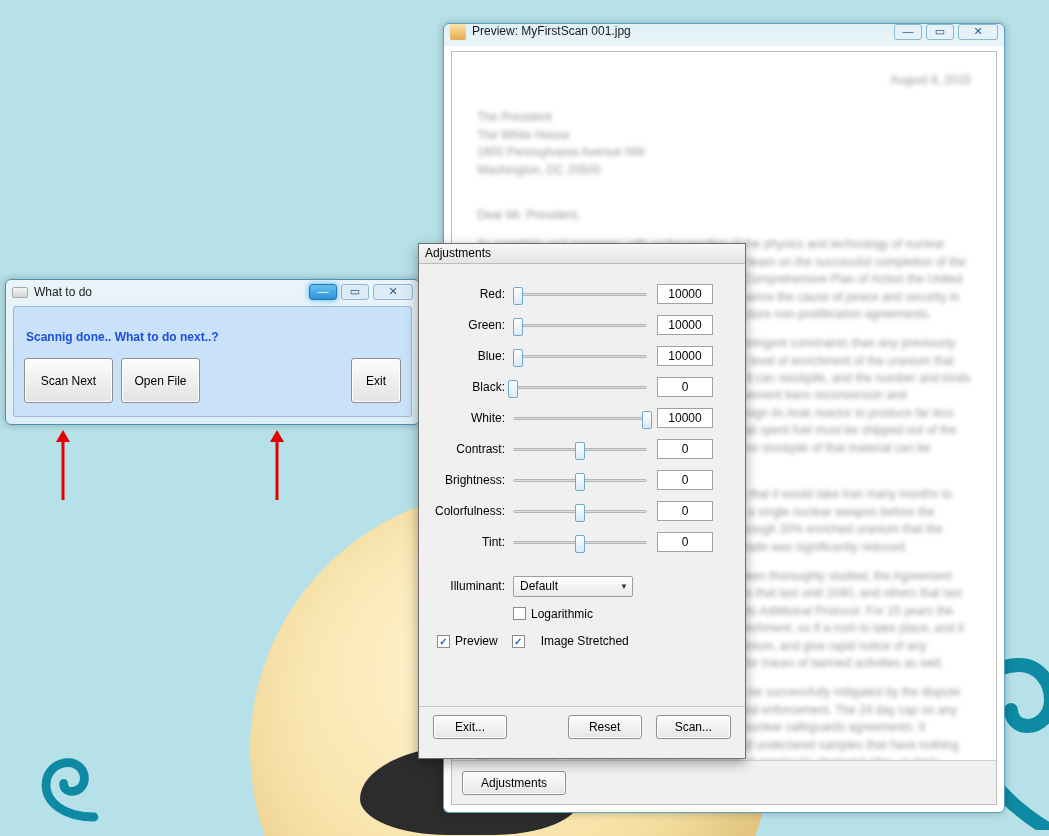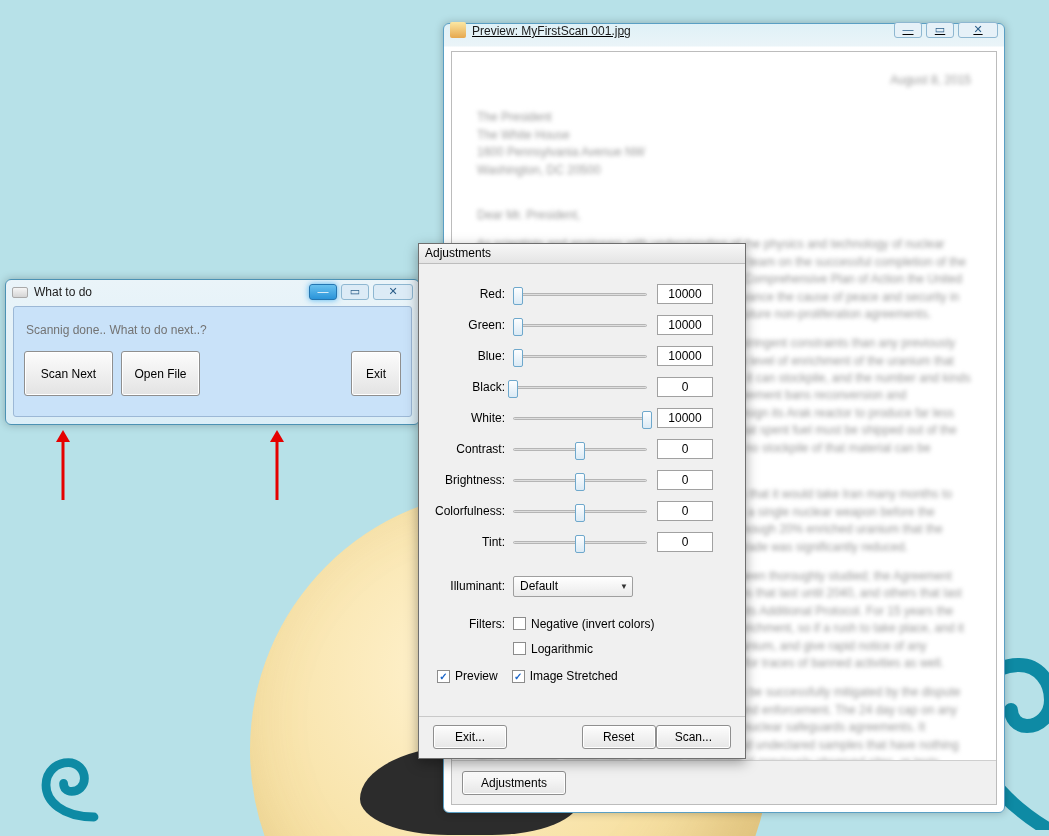--- a/index.html
+++ b/index.html
@@ -13,21 +13,21 @@
   .swirl2 { position:absolute; right:-10px; top:630px; width:120px; height:200px; z-index:0; }
   .swirl1 svg, .swirl2 svg { width:100%; height:100%; }
   .blob { position:absolute; left:360px; top:745px; width:220px; height:90px; background:#2c2c2c;
           border-radius: 50% 50% 40% 40% / 60% 60% 40% 40%; z-index:0; }
 
   
   .win-preview { position:absolute; left:443px; top:23px; width:562px; height:790px;
                  background:linear-gradient(180deg,#dff1f7,#eaf4f8 22px,#ffffff 23px);
                  border:1px solid #5a9fc4; border-radius:6px;
                  box-shadow: 0 0 8px rgba(0,0,0,0.25); z-index:2; }
-  .win-preview .titlebar { height:26px; display:flex; align-items:flex-end; padding:14px 6px;text-decoration:underline; }
+  .win-preview .titlebar { height:26px; display:flex; align-items:flex-start; padding:0 6px; }
   .win-preview .title-icon { width:16px; height:16px; margin-right:6px;
                              background:linear-gradient(#fbe7a3,#e6a84e); border-radius:2px; }
   .win-preview .title-text { color:#1b1b1b; flex:1; white-space:nowrap; overflow:hidden; }
   .winbtns { display:flex; gap:4px; }
   .winbtn { width:28px; height:16px; border:1px solid #8eb7d1; background:#e6f1f8;
             border-radius:3px; line-height:13px; text-align:center; font-size:11px;
             color:#2a5d88; cursor:pointer; }
   .winbtn.close { width:40px; }
 
   .preview-client { position:absolute; left:7px; top:27px; right:7px; bottom:7px;
@@ -69,21 +69,21 @@
             border-radius:2px; display:flex; align-items:center; justify-content:space-between;
             padding:0 4px 0 6px; }
   .select .tri { font-size:8px; color:#333; }
   .chkrow { display:flex; align-items:center; height:25px; }
   .chkrow .lbl { width:94px; text-align:right; padding-right:8px; }
   .chk { width:13px; height:13px; border:1px solid #8c8c8c; background:#fff;
          margin-right:5px; display:inline-flex; align-items:center; justify-content:center;
          font-size:10px; color:#1863c7; cursor:pointer; }
   .chk.checked::after { content:"✓"; font-weight:bold; }
   .bottom-chks { display:flex; gap:14px; padding:8px 0 0 18px; }
-  .dlg-adj .btnbar { position:absolute; left:0; right:0; bottom:2px; height:40px;
+  .dlg-adj .btnbar { position:absolute; left:0; right:0; bottom:12px; height:40px;
                      border-top:1px solid #c9c9c9; background:#f0f0f0;
                      display:flex; align-items:center; justify-content:space-between;
                      padding:0 14px; }
   .dlg-adj .btnbar .btn3d { min-width:74px; text-align:center; }
 
   
   .win-wtd { position:absolute; left:5px; top:279px; width:415px; height:146px;
              border:1px solid #4c92b4; border-radius:6px; z-index:4;
              background:linear-gradient(#eaf4f9,#dbeef7);
              box-shadow:0 0 8px rgba(0,0,0,0.25); }
@@ -92,21 +92,21 @@
                       background:linear-gradient(#f5f5f5,#d5d5d5); border:1px solid #a9a9a9;
                       border-radius:2px; }
   .win-wtd .ttl .tx { flex:1; color:#1b1b1b; }
   .win-wtd .winbtns .winbtn { background:#dcebf6; }
   .win-wtd .winbtns .winbtn.min { background:linear-gradient(#68c1ef,#2a94d9);
             border-color:#2476b1; color:#fff; box-shadow:0 0 6px #4fb4f0; }
 
   .wtd-client { position:absolute; left:7px; top:26px; right:7px; bottom:7px;
                 background:#c9e2f9; border:1px solid #9cb8d6; border-radius:3px;
                 padding:10px; }
-  .wtd-msg { margin:6px 2px 14px 2px; color:#737373; }
+  .wtd-msg { margin:13px 2px 14px 2px; color:#1d4ed8;font-weight:bold; }
   .wtd-btns { display:flex; gap:8px; }
   .bigbtn { flex:0 0 auto; height:45px; border:1px solid #8f8f8f;
             background:linear-gradient(#fcfcfc,#e3e3e3); border-radius:3px;
             box-shadow:0 0 0 1px #fff inset; display:flex; align-items:center;
             justify-content:center; cursor:pointer; }
   .bigbtn.w1{width:89px;} .bigbtn.w2{width:79px;} .bigbtn.w3{width:129px;} .bigbtn.w4{width:50px; margin-left:auto;}
 
   
   .arrow { position:absolute; width:14px; height:70px; z-index:6; }
   .arrow svg { width:100%; height:100%; }
@@ -239,45 +239,40 @@
     </div>
 
   <div class="formrow" style="margin-top:8px;">
     <div class="lbl">Illuminant:</div>
     <div class="select">
       <span>Default</span>
       <span class="tri">▼</span>
     </div>
   </div>
 
-  <div class="chkrow" style="margin-top:10px;">
-    <div class="lbl">Filters:</div>
-    <span class="chk"></span>
-    <span>Negative (invert colors)</span>
-  </div>
   <div class="chkrow">
     <div class="lbl"></div>
     <span class="chk"></span>
     <span>Logarithmic</span>
   </div>
 
   <div class="bottom-chks">
     <label style="display:flex;align-items:center;">
       <span class="chk checked"></span>
       <span>Preview</span>
     </label>
-    <label style="display:flex;align-items:center;">
+    <label style="display:flex;align-items:center;gap:11px;">
       <span class="chk checked"></span>
       <span>Image Stretched</span>
     </label>
   </div>
 
   <div class="btnbar">
     <button class="btn3d">Exit...</button>
-    <div style="display:flex; ">
+    <div style="display:flex; gap:14px;">
       <button class="btn3d">Reset</button>
       <button class="btn3d">Scan...</button>
     </div>
   </div>
 </div>
 
 <div class="win-wtd">
   <div class="ttl">
     <div class="ic"></div>
     <div class="tx">What to do</div>

